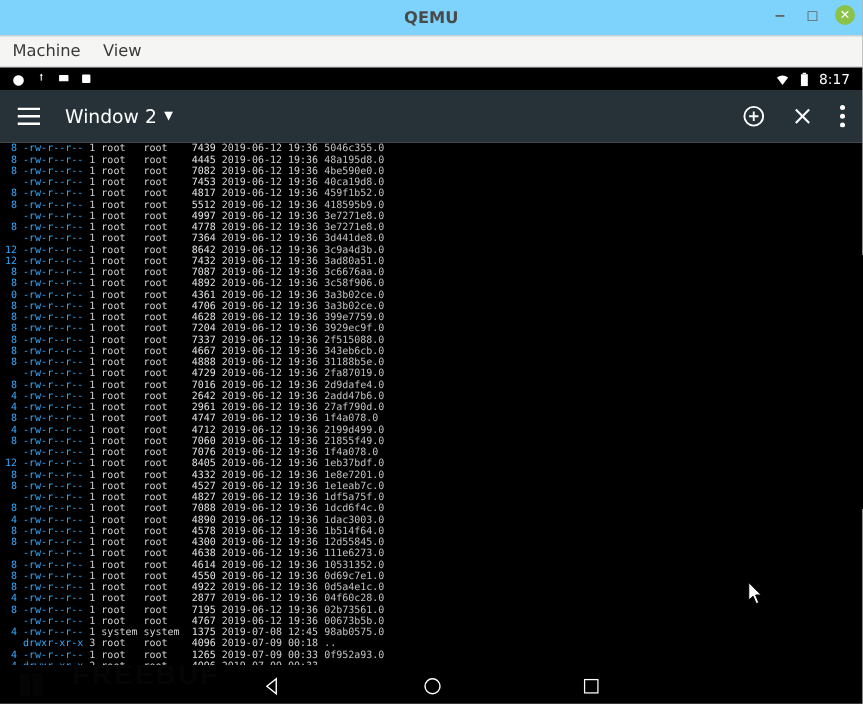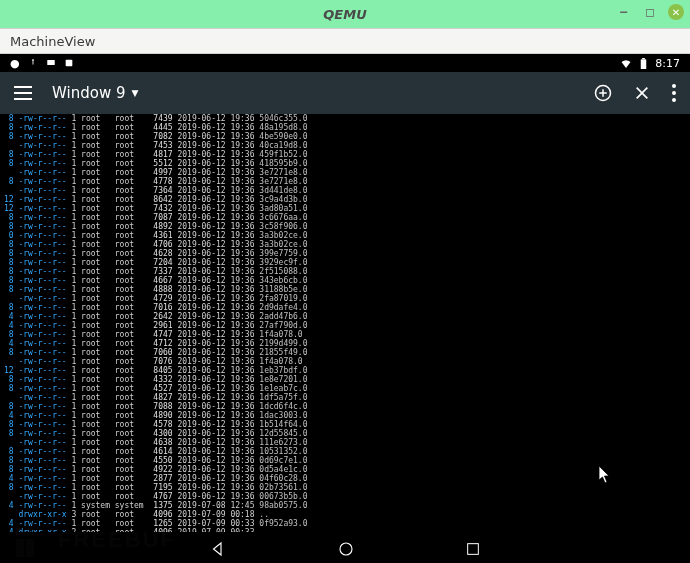--- a/index.html
+++ b/index.html
@@ -1,21 +1,21 @@
 <!DOCTYPE html>
 <html><head>
 <meta charset="utf-8">
 <style>
   html,body{margin:0;padding:0;width:690px;height:563px;overflow:hidden;font-family:"DejaVu Sans",Arial,sans-serif;background:#f0f0f0;}
   
-  .titlebar{height:28px;background:#86efac;display:flex;align-items:center;justify-content:center;position:relative;color:#4a4a4a;font-weight:bold;font-size:13px;border-bottom:1px solid #d0d0d0;font-style:italic;}
+  .titlebar{height:28px;background:#7dd3fc;display:flex;align-items:center;justify-content:center;position:relative;color:#4a4a4a;font-weight:bold;font-size:13px;border-bottom:1px solid #d0d0d0;}
   .winbtns{position:absolute;right:6px;top:4px;display:flex;gap:10px;align-items:center;}
   .wb{width:16px;height:16px;display:flex;align-items:center;justify-content:center;font-size:12px;color:#666;cursor:pointer;}
   .wb.close{background:#8bc34a;border-radius:50%;color:#fff;font-size:10px;}
-  .menubar{height:24px;background:#f5f5f4;display:flex;align-items:center;padding:0 10px;font-size:13px;color:#3a3a3a;border-bottom:1px solid #d0d0d0;}
+  .menubar{height:24px;background:#f5f5f4;display:flex;align-items:center;padding:0 10px;gap:18px;font-size:13px;color:#3a3a3a;border-bottom:1px solid #d0d0d0;}
   
   .android-status{height:18px;background:#000;color:#fff;display:flex;align-items:center;justify-content:space-between;padding:0 10px;font-size:11px;}
   .android-status .left,.android-status .right{display:flex;gap:8px;align-items:center;}
   .sicon{display:inline-flex;align-items:center;}
   
   .term-toolbar{height:42px;background:#263238;color:#fff;display:flex;align-items:center;padding:0 14px;gap:20px;}
   .term-toolbar .title{flex:1;display:flex;align-items:center;gap:6px;font-size:15px;}
   .tb-right{display:flex;gap:22px;align-items:center;}
   .tb-icon{cursor:pointer;display:inline-flex;}
   
@@ -87,21 +87,21 @@
 
 <div class="term-toolbar">
   <span class="tb-icon">
     <svg width="18" height="14" viewBox="0 0 18 14" stroke="#fff" stroke-width="2">
           <line x1="0" y1="1" x2="18" y2="1"></line>
           <line x1="0" y1="7" x2="18" y2="7"></line>
           <line x1="0" y1="13" x2="18" y2="13"></line>
         </svg>
   </span>
   <div class="title">
-    <span>Window 9</span>
+    <span>Window 2</span>
     <span style="font-size:9px;">▼</span>
   </div>
   <div class="tb-right">
     <span class="tb-icon">
       <svg width="18" height="18" viewBox="0 0 24 24" fill="none" stroke="#fff" stroke-width="2">
             <circle cx="12" cy="12" r="10"></circle>
             <line x1="12" y1="7" x2="12" y2="17"></line>
             <line x1="7" y1="12" x2="17" y2="12"></line>
           </svg>
     </span>

